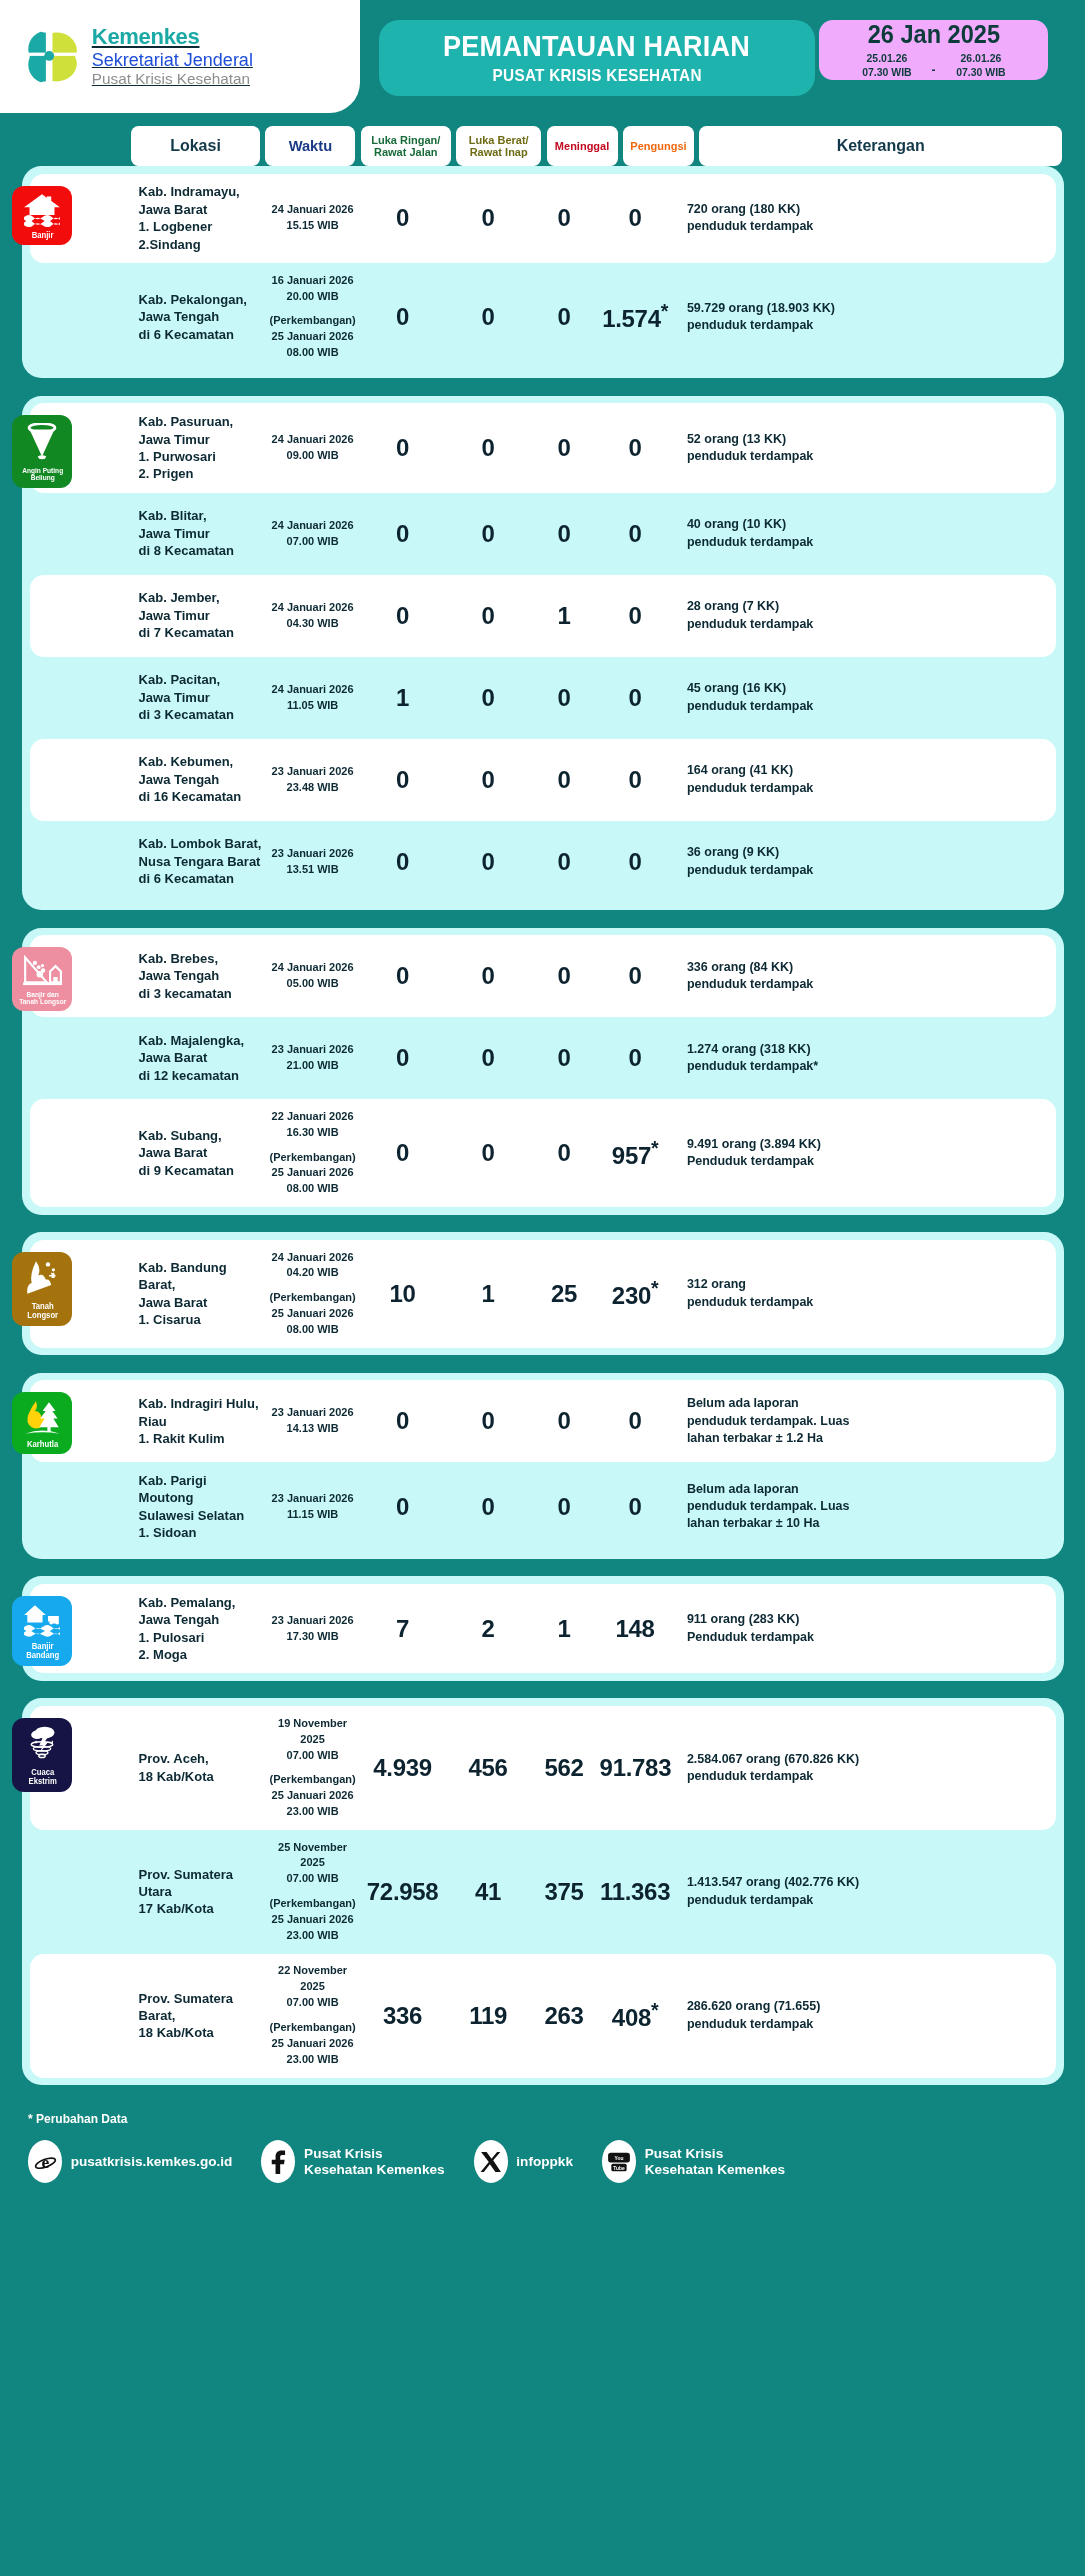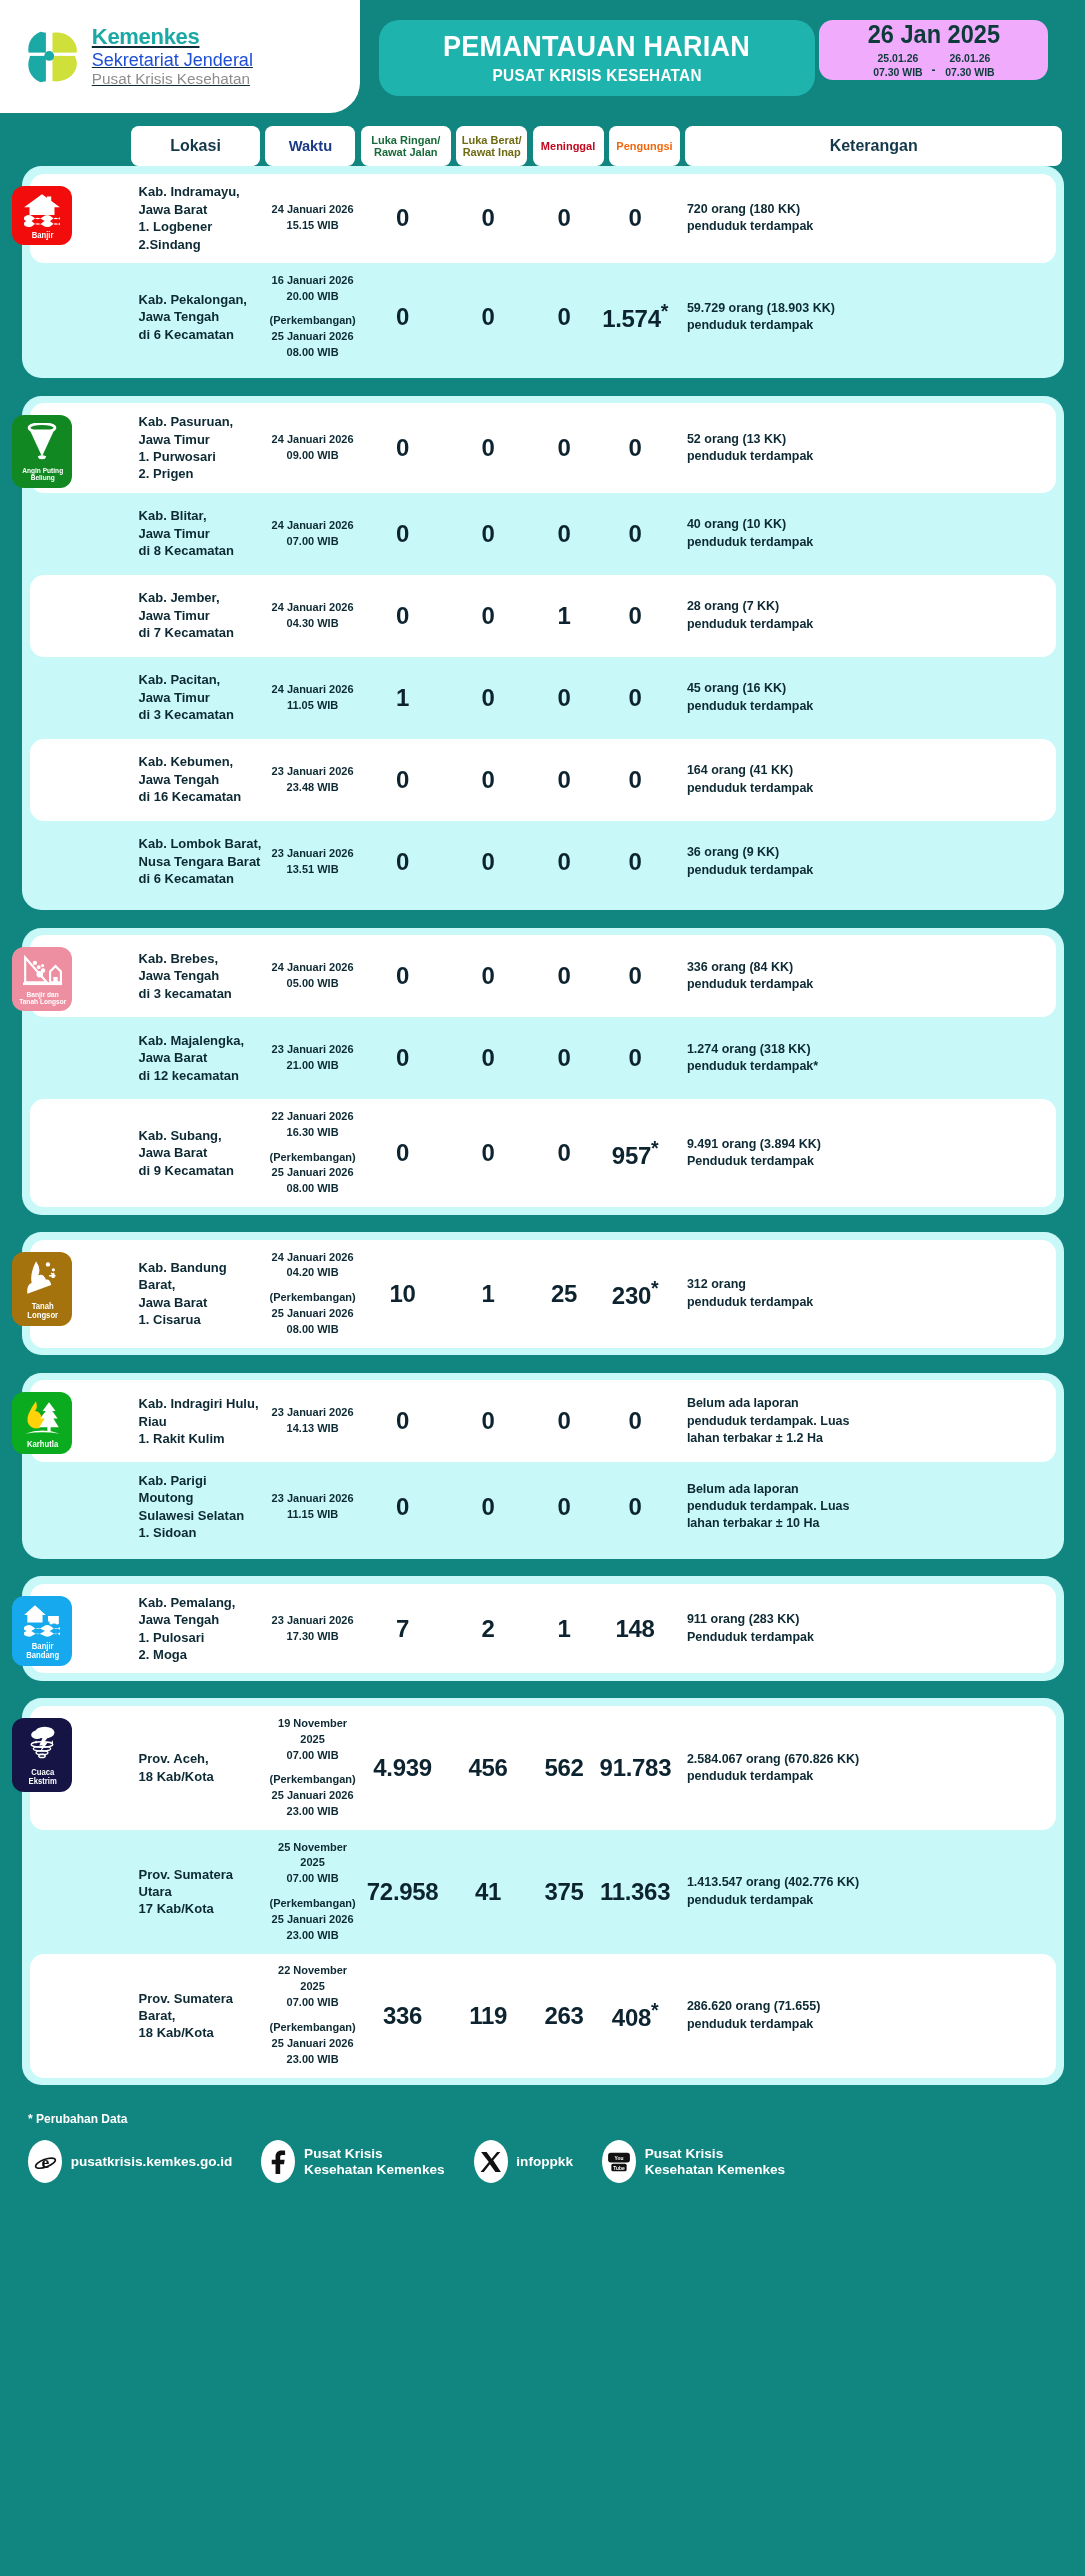--- a/index.html
+++ b/index.html
@@ -37,35 +37,35 @@
   .title-sub {
     color:#ffffff; font-weight:bold; font-size:17px; letter-spacing:0.3px; margin-top:3.3px;
     transform:scaleX(0.9); white-space:nowrap;
   }
   .date-box {
     position:absolute; left:819px; top:19.6px; width:229px; height:60px;
     background:#f0abfc; border-radius:14px;
     display:flex; flex-direction:column; align-items:center; justify-content:center;
   }
   .date-main { color:#0d3b3a; font-weight:bold; font-size:25.6px; letter-spacing:0px; transform:scaleX(0.92); }
-  .date-range { display:flex; align-items:center; gap:7px; margin-top:3.3px; }
+  .date-range { display:flex; align-items:center; gap:18px; margin-top:3.3px; }
   .date-col { text-align:center; color:#0d3b3a; font-weight:bold; font-size:11.4px; line-height:1.22; transform:scaleX(0.92); }
   .date-dash { color:#0d3b3a; font-weight:bold; font-size:12px; align-self:flex-end; padding-bottom:2.2px;}
 
   
   .colhead { display:flex; align-items:stretch; padding:0 24px 0 131px; height:40px; gap:5.4px; }
   .ch {
     background:#ffffff; border-radius:7.6px;
     display:flex; align-items:center; justify-content:center; text-align:center;
     font-weight:bold; line-height:1.12; padding:2.2px 3.3px;
   }
   .ch-lokasi  { width:129px; font-size:16px; color:#13384a; }
   .ch-waktu   { width:90px; font-size:14.7px; color:#1b3a86; }
   .ch-lr      { width:90px; font-size:11px; color:#176b3a; }
-  .ch-lb      { width:71px; font-size:11px; color:#6e6b14; }
+  .ch-lb      { width:85px; font-size:11px; color:#6e6b14; }
   .ch-mn      { width:71px; font-size:11px; color:#c2071e; }
   .ch-pg      { width:71px; font-size:11px; color:#f1670d; }
   .ch-ket     { flex:1;      font-size:16px; color:#13384a; }
 
   
   .section {
     position:relative;
     margin:0 22px 17.4px 22px;
     background:#c8f9f8;
     border-radius:19.6px;

